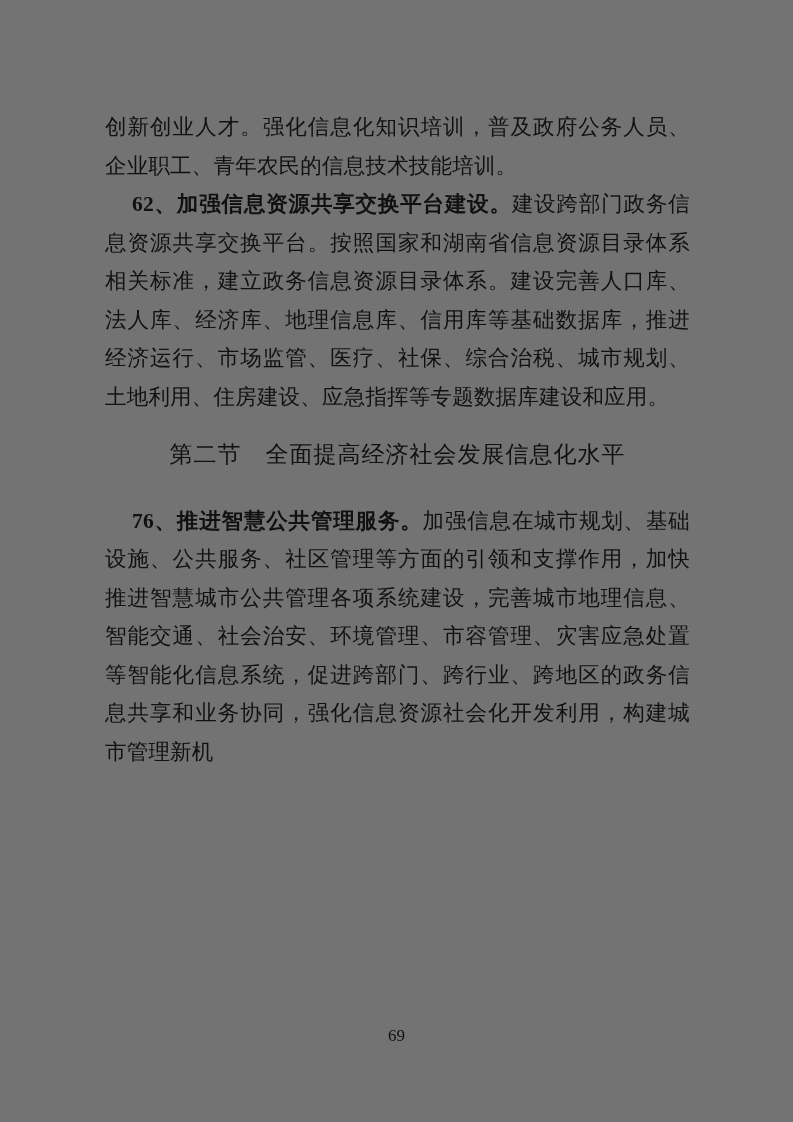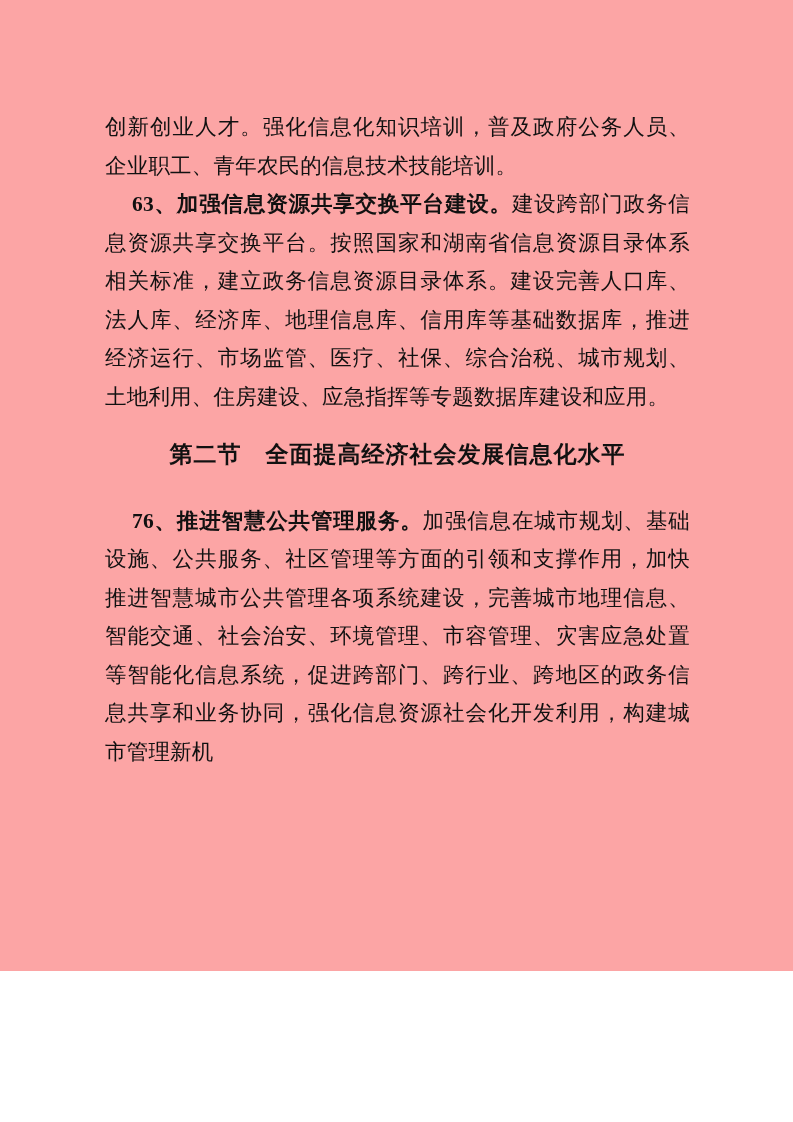--- a/index.html
+++ b/index.html
@@ -1,39 +1,39 @@
 <!DOCTYPE html>
 <html><head>
 <meta charset="utf-8">
 <style>
   html,body{margin:0;padding:0;background:#ffffff;}
   .page{
     position:relative;
-    width:793px;height:971px;
-    background:#fca5a5;
+    width:793px;height:1122px;
+    background:#737373;
     color:#111111;
     font-family:"Liberation Serif","DejaVu Serif",serif;
     overflow:hidden;
   }
   .text-block{
     position:absolute;
     left:105px;top:108px;
     width:585px;
     font-size:21.5px;
     line-height:38.5px;
     text-align:justify;
     text-justify:inter-ideograph;
     letter-spacing:0.2px;
   }
   .text-block p{margin:0;padding:0;}
   p.num-para{text-indent:27px;}
   .lead{font-weight:bold;}
   .section-heading{
     font-size:23px;
-    font-weight:bold;
+    font-weight:normal;
     text-align:center;
     text-indent:0;
     letter-spacing:1px;
     line-height:38.5px;
     margin:20px 0 27px 0;
   }
   .page-number{
     position:absolute;
     top:1026px;left:0;
     width:100%;
@@ -43,21 +43,21 @@
   }
 </style>
 </head>
 <body>
 
 <div class="page">
   <div class="text-block">
 
     <p class="cont-para">创新创业人才。强化信息化知识培训，普及政府公务人员、企业职工、青年农民的信息技术技能培训。</p>
 
-    <p class="num-para"><span class="lead">63、加强信息资源共享交换平台建设。</span><span>建设跨部门政务信息资源共享交换平台。按照国家和湖南省信息资源目录体系相关标准，建立政务信息资源目录体系。建设完善人口库、法人库、经济库、地理信息库、信用库等基础数据库，推进经济运行、市场监管、医疗、社保、综合治税、城市规划、土地利用、住房建设、应急指挥等专题数据库建设和应用。</span></p>
+    <p class="num-para"><span class="lead">62、加强信息资源共享交换平台建设。</span><span>建设跨部门政务信息资源共享交换平台。按照国家和湖南省信息资源目录体系相关标准，建立政务信息资源目录体系。建设完善人口库、法人库、经济库、地理信息库、信用库等基础数据库，推进经济运行、市场监管、医疗、社保、综合治税、城市规划、土地利用、住房建设、应急指挥等专题数据库建设和应用。</span></p>
 
     <h2 class="section-heading">第二节　全面提高经济社会发展信息化水平</h2>
 
 
     <p class="num-para"><span class="lead">76、推进智慧公共管理服务。</span><span>加强信息在城市规划、基础设施、公共服务、社区管理等方面的引领和支撑作用，加快推进智慧城市公共管理各项系统建设，完善城市地理信息、智能交通、社会治安、环境管理、市容管理、灾害应急处置等智能化信息系统，促进跨部门、跨行业、跨地区的政务信息共享和业务协同，强化信息资源社会化开发利用，构建城市管理新机</span></p>
 
   </div>
 
   <div class="page-number">69</div>
 </div>

